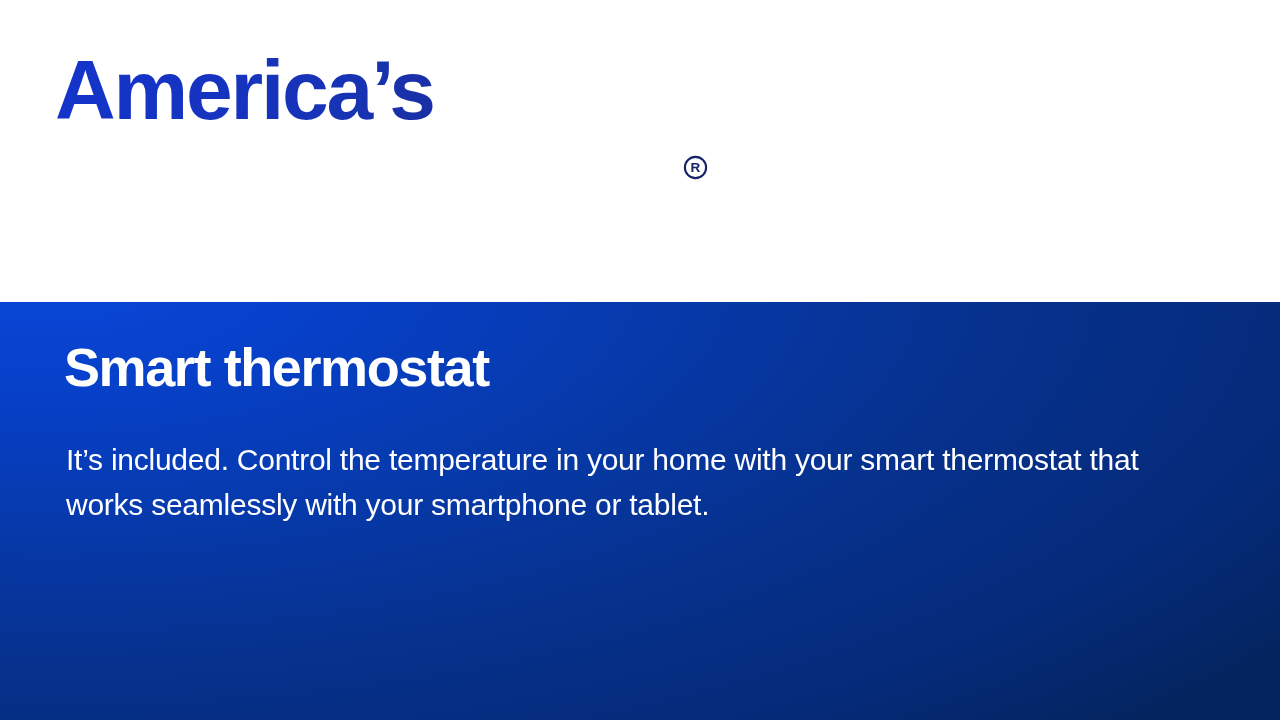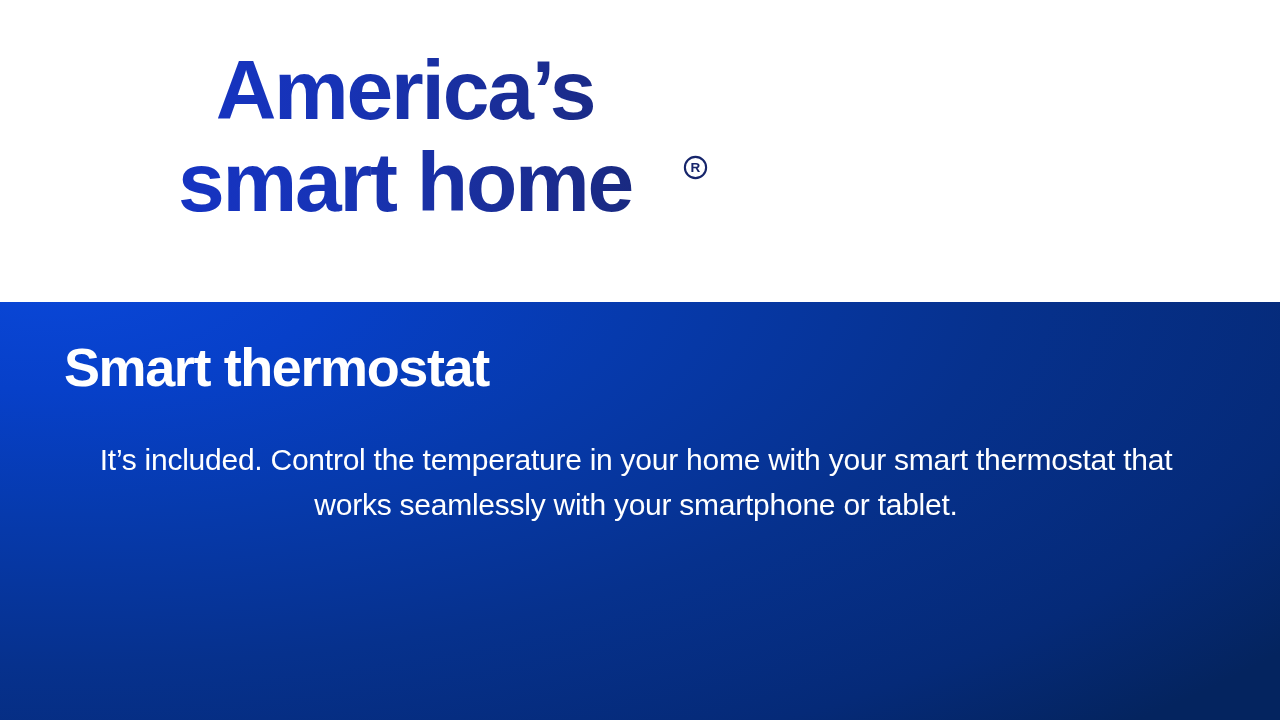--- a/index.html
+++ b/index.html
@@ -27,21 +27,20 @@
     top: 0;
     width: 1280px;
     height: 302px;
     background: #ffffff;
   }
   .brand-logo {
     position: absolute;
     left: 55px;
     top: 44px;
     width: 700px;
-    text-align: center;
   }
   .brand-line {
     display: block;
     font-family: "Liberation Sans", "DejaVu Sans", sans-serif;
     font-weight: bold;
     font-size: 84px;
     line-height: 92px;
     letter-spacing: -2.2px;
     white-space: nowrap;
     background-image: linear-gradient(90deg, #1434CB 0%, #1733B6 40%, #1B2C8E 72%, #16256B 100%);
@@ -73,21 +72,20 @@
     background-color: #0a2e86;
     background-image:
       radial-gradient(120% 150% at 4% -6%, #0a47d8 0%, #0740c9 18%, #063aad 38%, #06318d 62%, #052a78 85%, #04245f 100%);
   }
   .content-inner {
     position: absolute;
     left: 64px;
     top: 0;
     width: 1160px;
     height: 418px;
-    text-align: center;
   }
   .headline {
     position: absolute;
     left: 0;
     top: 36px;
     margin: 0;
     font-family: "Liberation Sans", "DejaVu Sans", sans-serif;
     font-weight: bold;
     font-size: 54px;
     line-height: 58px;
@@ -110,21 +108,20 @@
   }
 </style>
 </head>
 <body>
 
 <div id="slide">
 
   <div class="brand-band">
     <div class="brand-logo">
       <span class="brand-line brand-line-1">America’s</span>
-      <span class="brand-line brand-line-2">smart home</span>
     </div>
     <span class="brand-reg">
       <svg viewBox="0 0 24 24" width="25" height="25" aria-hidden="true">
         <circle cx="12" cy="12" r="10.2" fill="none" stroke="#16256B" stroke-width="2"></circle>
         <text x="12" y="16.6" text-anchor="middle" font-family="Liberation Sans, DejaVu Sans, sans-serif" font-size="13" font-weight="bold" fill="#16256B">R</text>
       </svg>
     </span>
   </div>
 
   <div class="content-panel">

